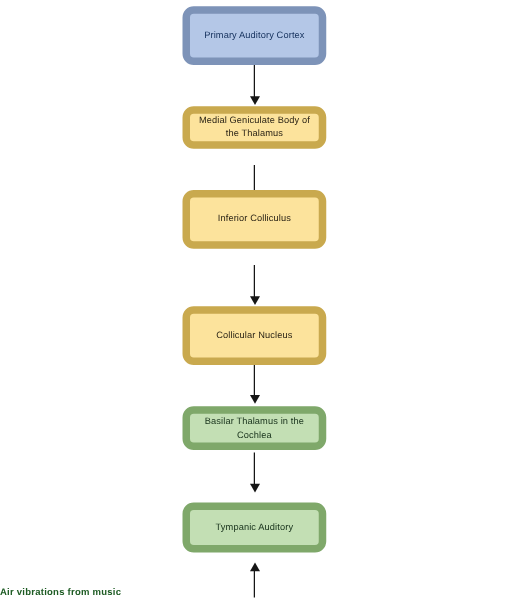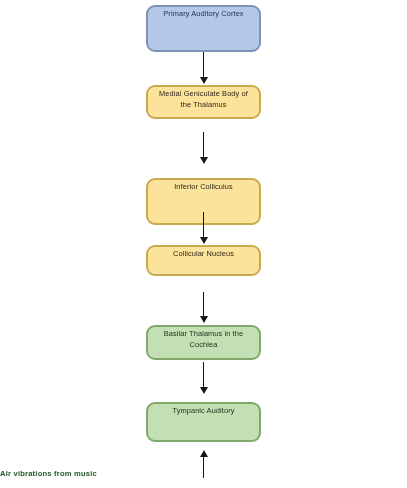--- a/index.html
+++ b/index.html
@@ -17,23 +17,23 @@
     position: relative;
     width: 407px;
     height: 488px;
   }
   .node {
     position: absolute;
     left: 146px;
     width: 115px;
     box-sizing: border-box;
     border-radius: 9px;
-    border: 2px solid #1d4ed8;
+    border: 6px solid #1d4ed8;
     display: flex;
-    align-items: flex-start;
+    align-items: center;
     justify-content: center;
     text-align: center;
     font-size: 7.4px;
     line-height: 1.45;
     padding: 2px 5px;
     letter-spacing: 0.1px;
   }
   .node.blue {
     background: #b4c7e7;
     border-color: #7d93b8;
@@ -101,28 +101,28 @@
   <div class="edge" style="top:52px; height:26px;"></div>
   <div class="arrowhead down" style="top:77px;"></div>
 
   <div class="node yellow" style="top:85px; height:34px;">
     <span>Medial Geniculate Body of the Thalamus</span>
   </div>
 
   <div class="edge" style="top:132px; height:26px;"></div>
   <div class="arrowhead down" style="top:157px;"></div>
 
-  <div class="node yellow" style="top:178px; height:47px;">
+  <div class="node yellow" style="top:152px; height:47px;">
     <span>Inferior Colliculus</span>
   </div>
 
   <div class="edge" style="top:212px; height:26px;"></div>
   <div class="arrowhead down" style="top:237px;"></div>
 
-  <div class="node yellow" style="top:245px; height:31px;">
+  <div class="node yellow" style="top:245px; height:47px;">
     <span>Collicular Nucleus</span>
   </div>
 
   <div class="edge" style="top:292px; height:25px;"></div>
   <div class="arrowhead down" style="top:316px;"></div>
 
   <div class="node green" style="top:325px; height:35px;">
     <span>Basilar Thalamus in the Cochlea</span>
   </div>
 

